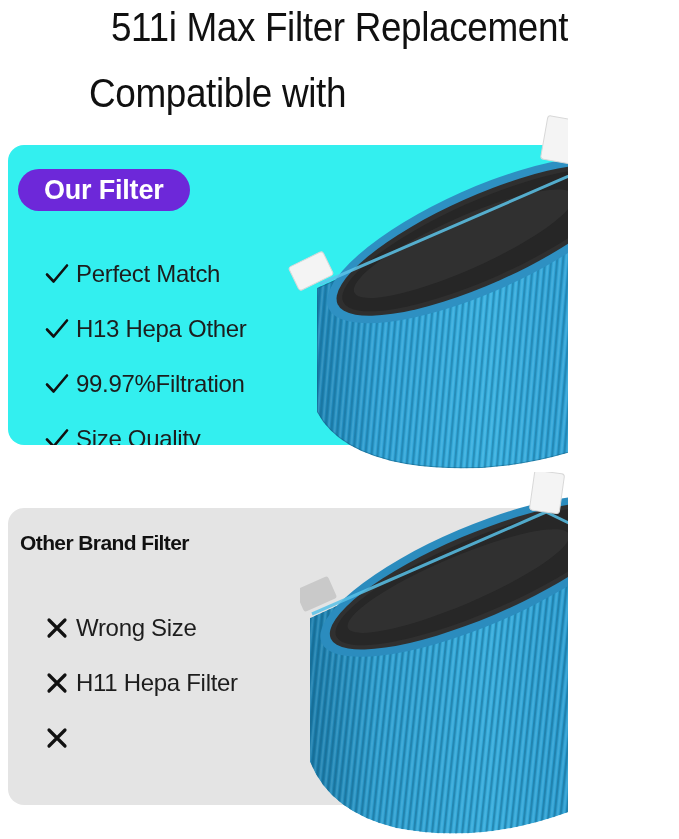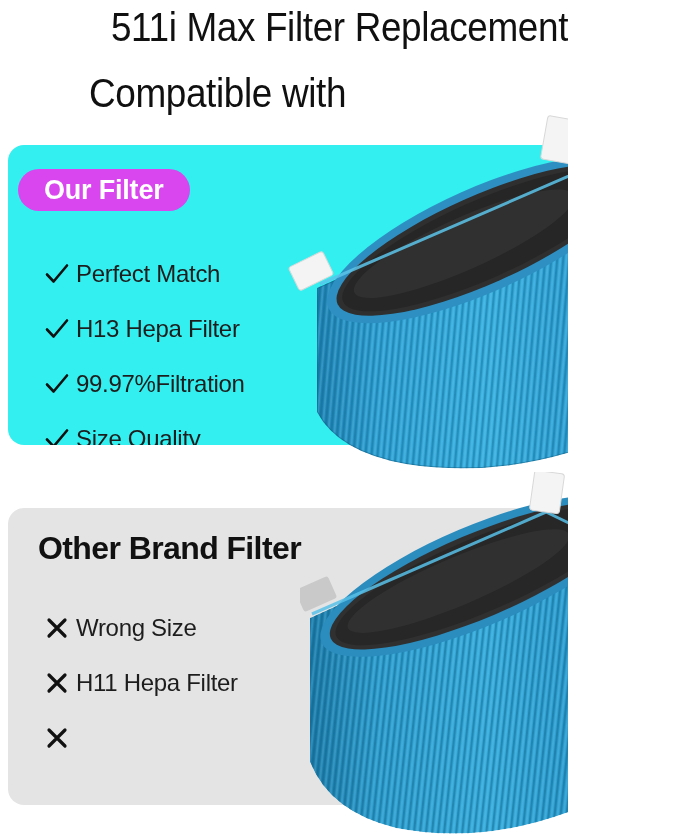--- a/index.html
+++ b/index.html
@@ -77,42 +77,42 @@
     border-radius: 16px;
   }
 
   
   .badge {
     position: absolute;
     left: 10px;
     top: 24px;
     height: 42px;
     padding: 0 26px;
-    background: #d946ef;
+    background: #6d28d9;
     border-radius: 21px;
     display: flex;
     align-items: center;
     justify-content: center;
   }
   .badge-text {
     color: #ffffff;
     font-size: 27px;
     font-weight: 700;
     letter-spacing: -0.2px;
     line-height: 1;
     white-space: nowrap;
   }
 
   
   .panel-heading {
     position: absolute;
-    left: 30px;
+    left: 12px;
     top: 24px;
     color: #111111;
-    font-size: 32px;
+    font-size: 21px;
     font-weight: 700;
     letter-spacing: -0.6px;
     line-height: 1;
     white-space: nowrap;
   }
 
   
   .features {
     position: absolute;
     left: 22px;
@@ -187,21 +187,21 @@
           </svg>
         </span>
         <span class="feature-label">Perfect Match</span>
       </li>
       <li class="feature-row">
         <span class="feature-mark">
           <svg class="mark" width="26" height="26" viewBox="0 0 26 26" aria-hidden="true">
             <path d="M3 13.5 L9.6 20.5 L23 4.5" fill="none" stroke="#111111" stroke-width="2.6" stroke-linecap="round" stroke-linejoin="round"></path>
           </svg>
         </span>
-        <span class="feature-label">H13 Hepa Filter</span>
+        <span class="feature-label">H13 Hepa Other</span>
       </li>
       <li class="feature-row">
         <span class="feature-mark">
           <svg class="mark" width="26" height="26" viewBox="0 0 26 26" aria-hidden="true">
             <path d="M3 13.5 L9.6 20.5 L23 4.5" fill="none" stroke="#111111" stroke-width="2.6" stroke-linecap="round" stroke-linejoin="round"></path>
           </svg>
         </span>
         <span class="feature-label">99.97%Filtration</span>
       </li>
       <li class="feature-row">

